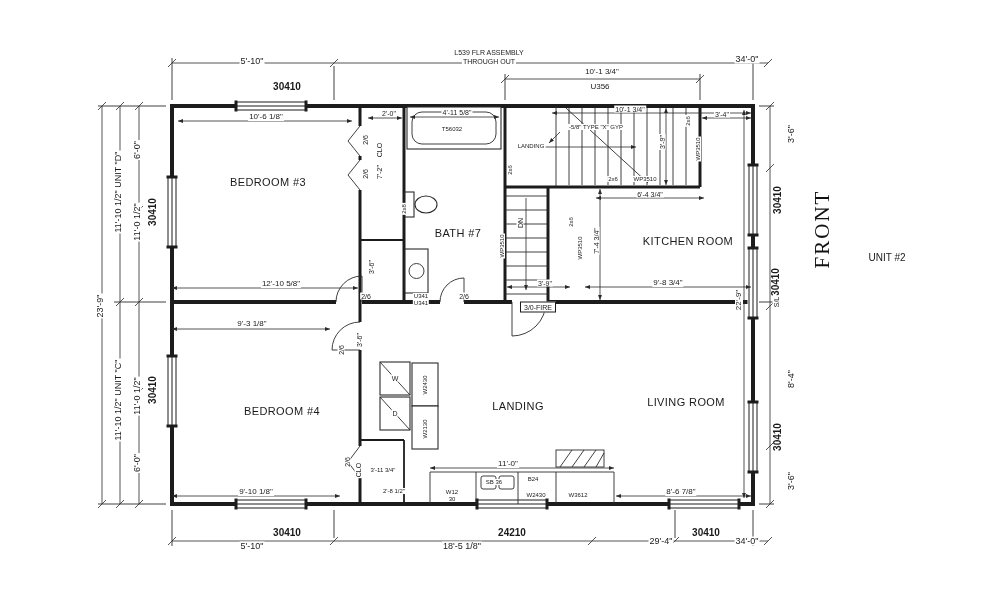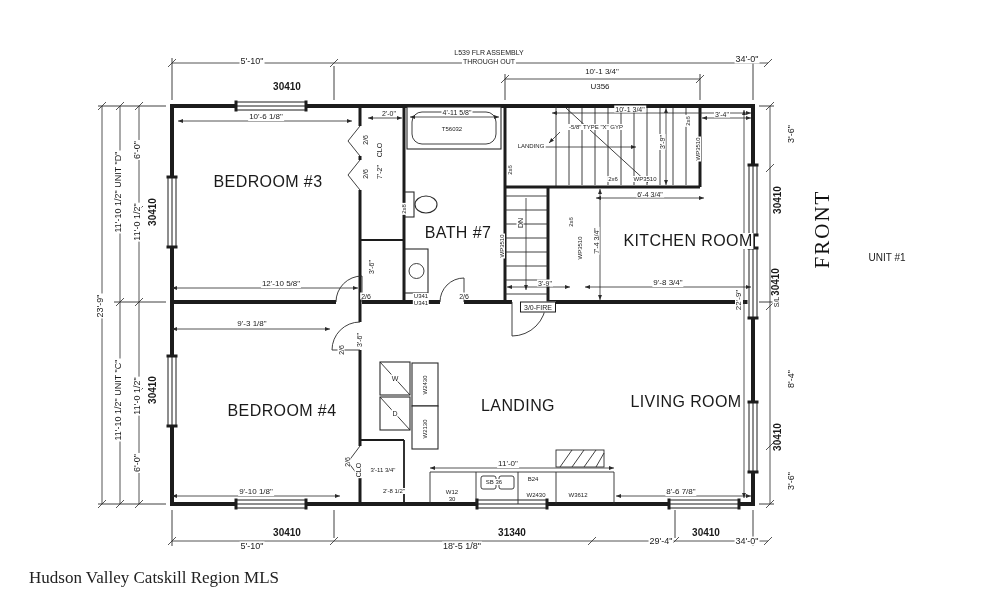--- a/index.html
+++ b/index.html
@@ -2,21 +2,21 @@
 <html><head>
 <meta charset="utf-8">
 <style>
   html,body{margin:0;padding:0;background:#fff;}
   .plan{position:relative;width:986px;height:601px;background:#fff;
         font-family:"Liberation Sans",sans-serif;overflow:hidden;}
   .plan svg{position:absolute;left:0;top:0;z-index:1;}
   .lbl{position:absolute;transform:translate(-50%,-50%);font-size:9px;color:#1a1a1a;
        white-space:nowrap;background:#fff;padding:0 1px;line-height:1;z-index:2;}
   .s6{font-size:6px}.s7{font-size:7px}.s8{font-size:8px}.s10{font-size:10px}
-  .room{font-size:16px;letter-spacing:.4px}
+  .room{font-size:11px;letter-spacing:.4px}
   .wcall{font-weight:700;font-size:10px}
   .front{font-family:"Liberation Serif",serif;font-size:21px;letter-spacing:2px;color:#111}
   .boxed{border:1px solid #1a1a1a;padding:1px 3px;font-size:7px}
   .rot{transform:translate(-50%,-50%) rotate(-90deg)}
   .wm{font-family:"Liberation Serif",serif;font-size:17px;background:transparent;
       transform:translate(0,-50%);color:#222}
   
   .wall{stroke:#1c1c1c;stroke-width:4;fill:none}
   .wall3{stroke:#1c1c1c;stroke-width:3;fill:none}
   .wall2{stroke:#1c1c1c;stroke-width:1.8;fill:none}
@@ -167,35 +167,34 @@
   <span class="lbl rot" style="left:137px;top:222px">11'-0 1/2"</span>
   <span class="lbl wcall rot" style="left:153px;top:212px">30410</span>
   <span class="lbl rot" style="left:118px;top:400px">11'-10 1/2" UNIT "C"</span>
   <span class="lbl rot" style="left:137px;top:396px">11'-0 1/2"</span>
   <span class="lbl wcall rot" style="left:153px;top:390px">30410</span>
   <span class="lbl rot" style="left:137px;top:463px">6'-0"</span>
 
   <span class="lbl rot" style="left:791px;top:134px">3'-6"</span>
   <span class="lbl wcall rot" style="left:778px;top:200px">30410</span>
   <span class="lbl front rot" style="left:822px;top:229px">FRONT</span>
-  <span class="lbl s10" style="left:887px;top:258px">UNIT #1</span>
+  <span class="lbl s10" style="left:887px;top:258px">UNIT #2</span>
   <span class="lbl wcall rot" style="left:776px;top:282px">30410</span>
   <span class="lbl rot s7" style="left:776px;top:302px">S/L</span>
   <span class="lbl rot" style="left:791px;top:379px">8'-4"</span>
   <span class="lbl wcall rot" style="left:778px;top:437px">30410</span>
   <span class="lbl rot" style="left:791px;top:481px">3'-6"</span>
 
   <span class="lbl" style="left:252px;top:546px">5'-10"</span>
   <span class="lbl wcall" style="left:287px;top:533px">30410</span>
   <span class="lbl" style="left:462px;top:546px">18'-5 1/8"</span>
-  <span class="lbl wcall" style="left:512px;top:533px">31340</span>
+  <span class="lbl wcall" style="left:512px;top:533px">24210</span>
   <span class="lbl" style="left:661px;top:541px">29'-4"</span>
   <span class="lbl wcall" style="left:706px;top:533px">30410</span>
   <span class="lbl" style="left:747px;top:541px">34'-0"</span>
-  <span class="lbl wm" style="left:28px;top:577px">Hudson Valley Catskill Region MLS</span>
 
   <span class="lbl room" style="left:268px;top:182px">BEDROOM #3</span>
   <span class="lbl room s10" style="left:458px;top:233px">BATH #7</span>
   <span class="lbl room" style="left:688px;top:241px">KITCHEN ROOM</span>
   <span class="lbl room" style="left:282px;top:411px">BEDROOM #4</span>
   <span class="lbl room" style="left:518px;top:406px">LANDING</span>
   <span class="lbl room" style="left:686px;top:402px">LIVING ROOM</span>
 
   <span class="lbl s8" style="left:266px;top:117px">10'-6 1/8"</span>
   <span class="lbl s7" style="left:389px;top:113px">2'-0"</span>

